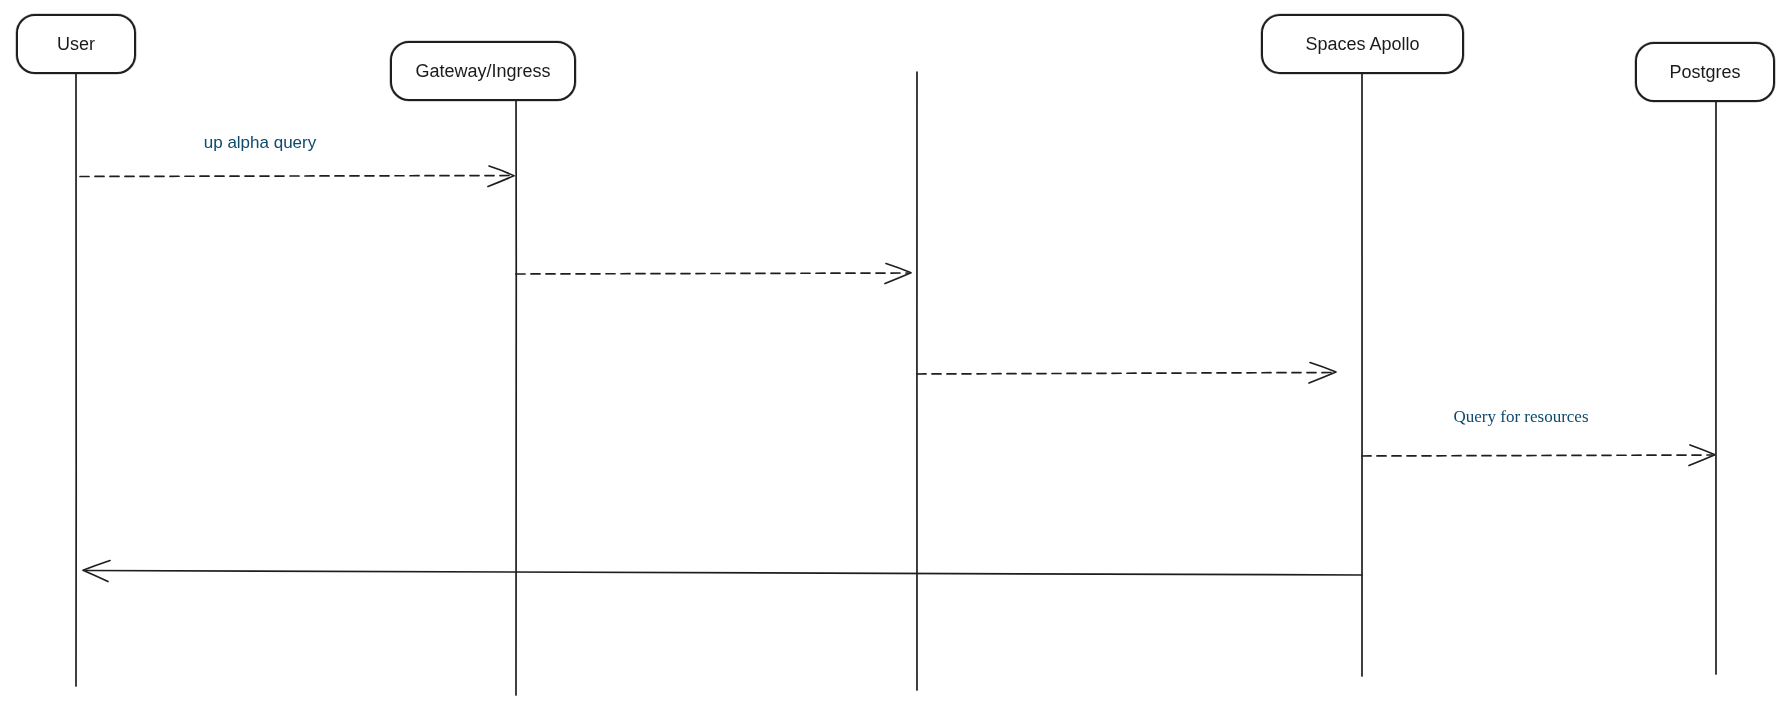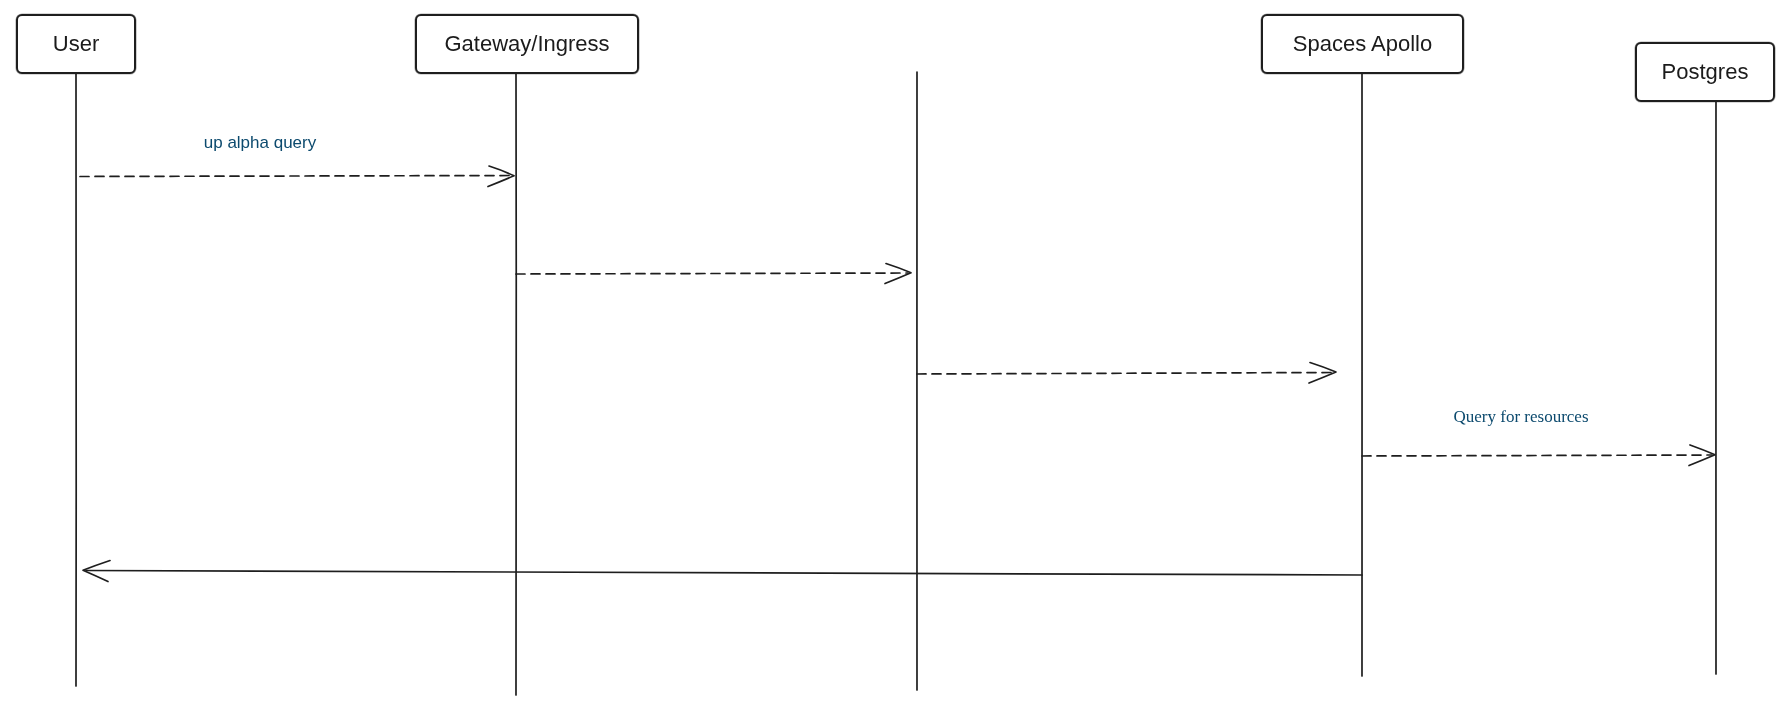--- a/index.html
+++ b/index.html
@@ -44,26 +44,26 @@
     stroke-linecap: round;
     stroke-linejoin: round;
   }
   .actor-box {
     position: absolute;
     top: 14px;
     height: 60px;
     box-sizing: border-box;
     background: #ffffff;
     border: 2px solid #1e1e1e;
-    border-radius: 6px;
+    border-radius: 19px;
     display: flex;
     align-items: center;
     justify-content: center;
     color: #1b1b1b;
-    font-size: 22px;
+    font-size: 18px;
     line-height: 1;
     white-space: nowrap;
     box-shadow: 0 0 0 0.6px rgba(30,30,30,0.35);
   }
   .msg-label {
     position: absolute;
     transform: translate(-50%, -50%);
     color: #0c4a6e;
     font-size: 17px;
     line-height: 1.2;
@@ -96,21 +96,21 @@
     <path class="arrow-head" d="M1690 445 Q 1704 450 1715 454.8 Q 1703 460 1689 465.5"></path>
 
     <path class="msg-line" d="M1362 575 L86 570.5"></path>
     <path class="arrow-head" d="M110 560.5 Q 95 565.5 83 570.3 Q 96 576 108 581.5"></path>
   </svg>
 
   <div class="actor-box" style="left:16px; width:120px;">
     <span>User</span>
   </div>
 
-  <div class="actor-box" style="left:415px; width:224px;">
+  <div class="actor-box" style="left:390px; width:186px;margin-top:27px;">
     <span>Gateway/Ingress</span>
   </div>
 
 
   <div class="actor-box" style="left:1261px; width:203px;">
     <span>Spaces Apollo</span>
   </div>
 
   <div class="actor-box" style="left:1635px; width:140px;margin-top:28px;">
     <span>Postgres</span>

